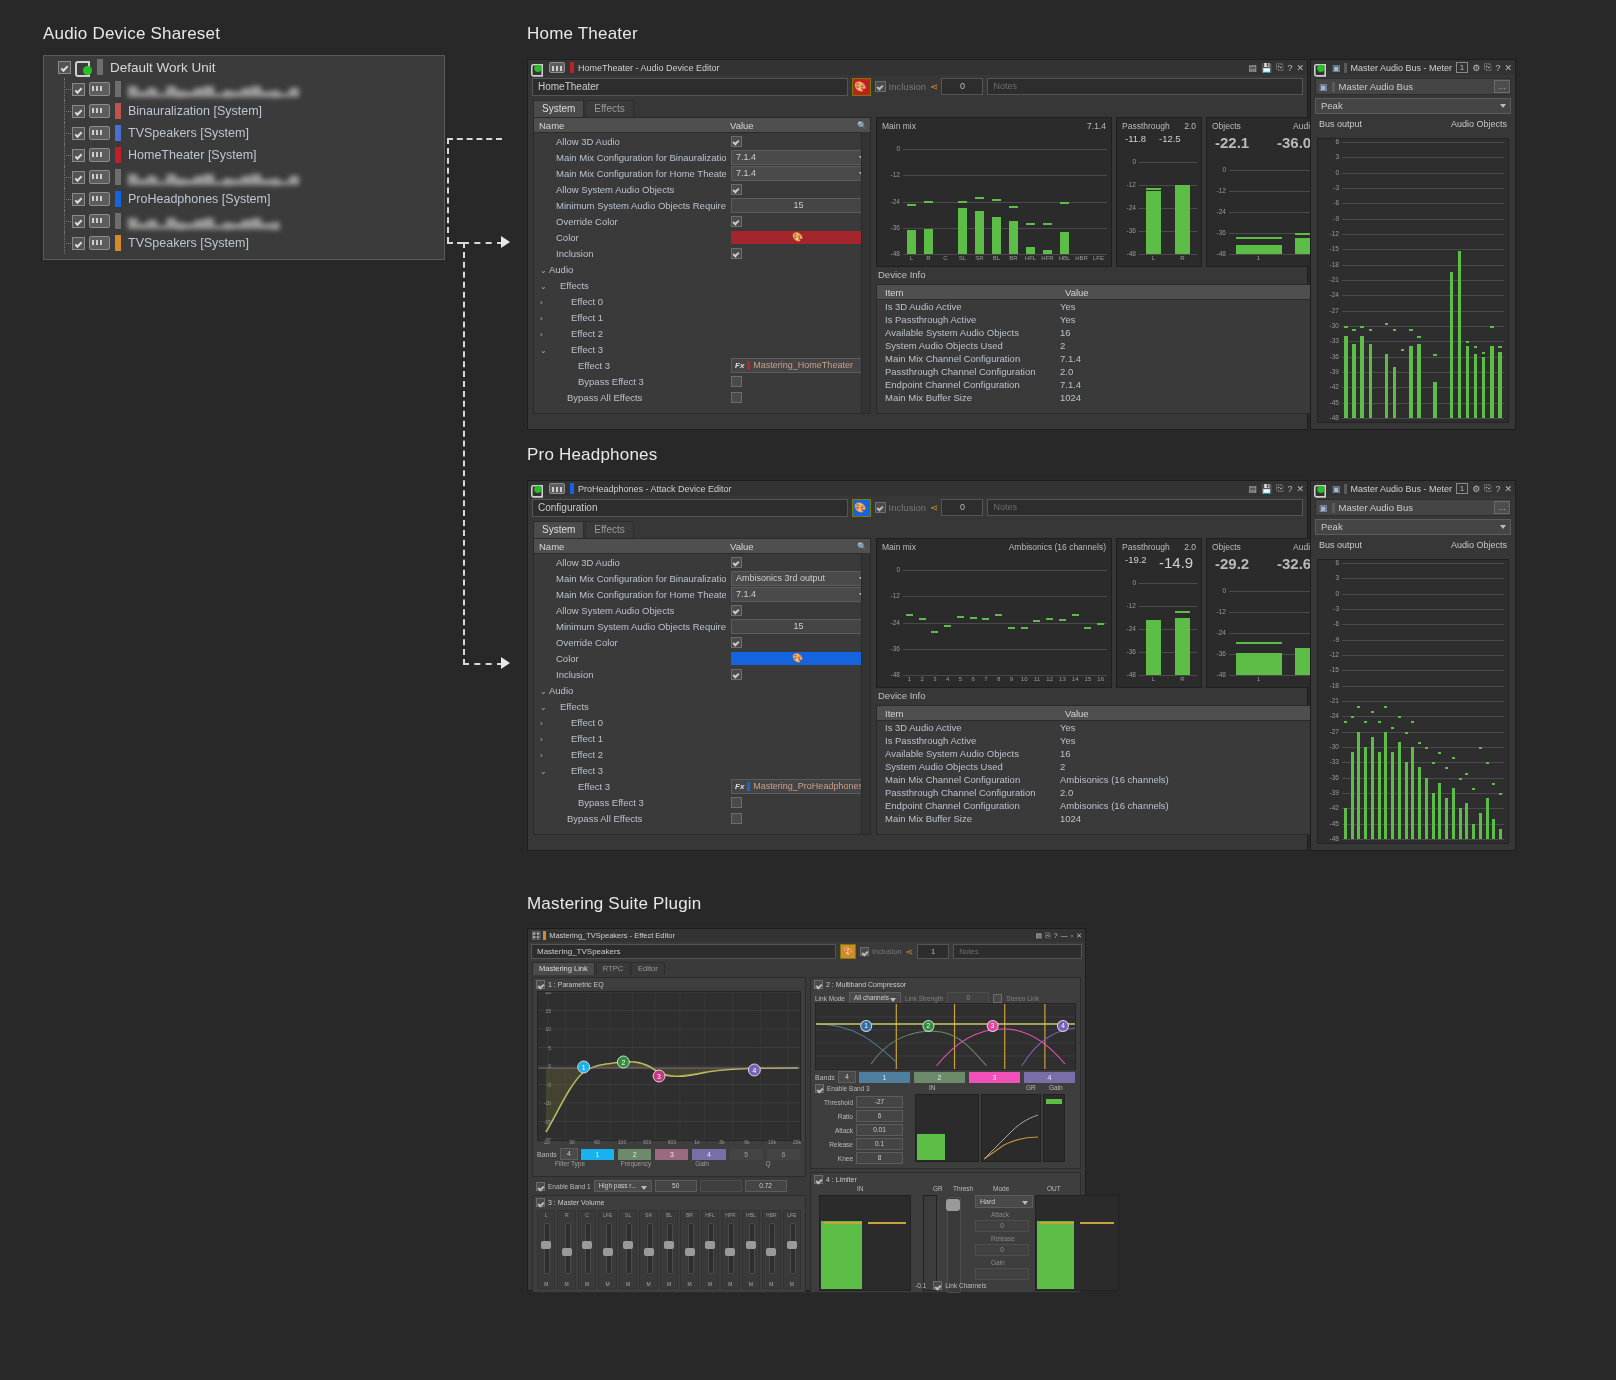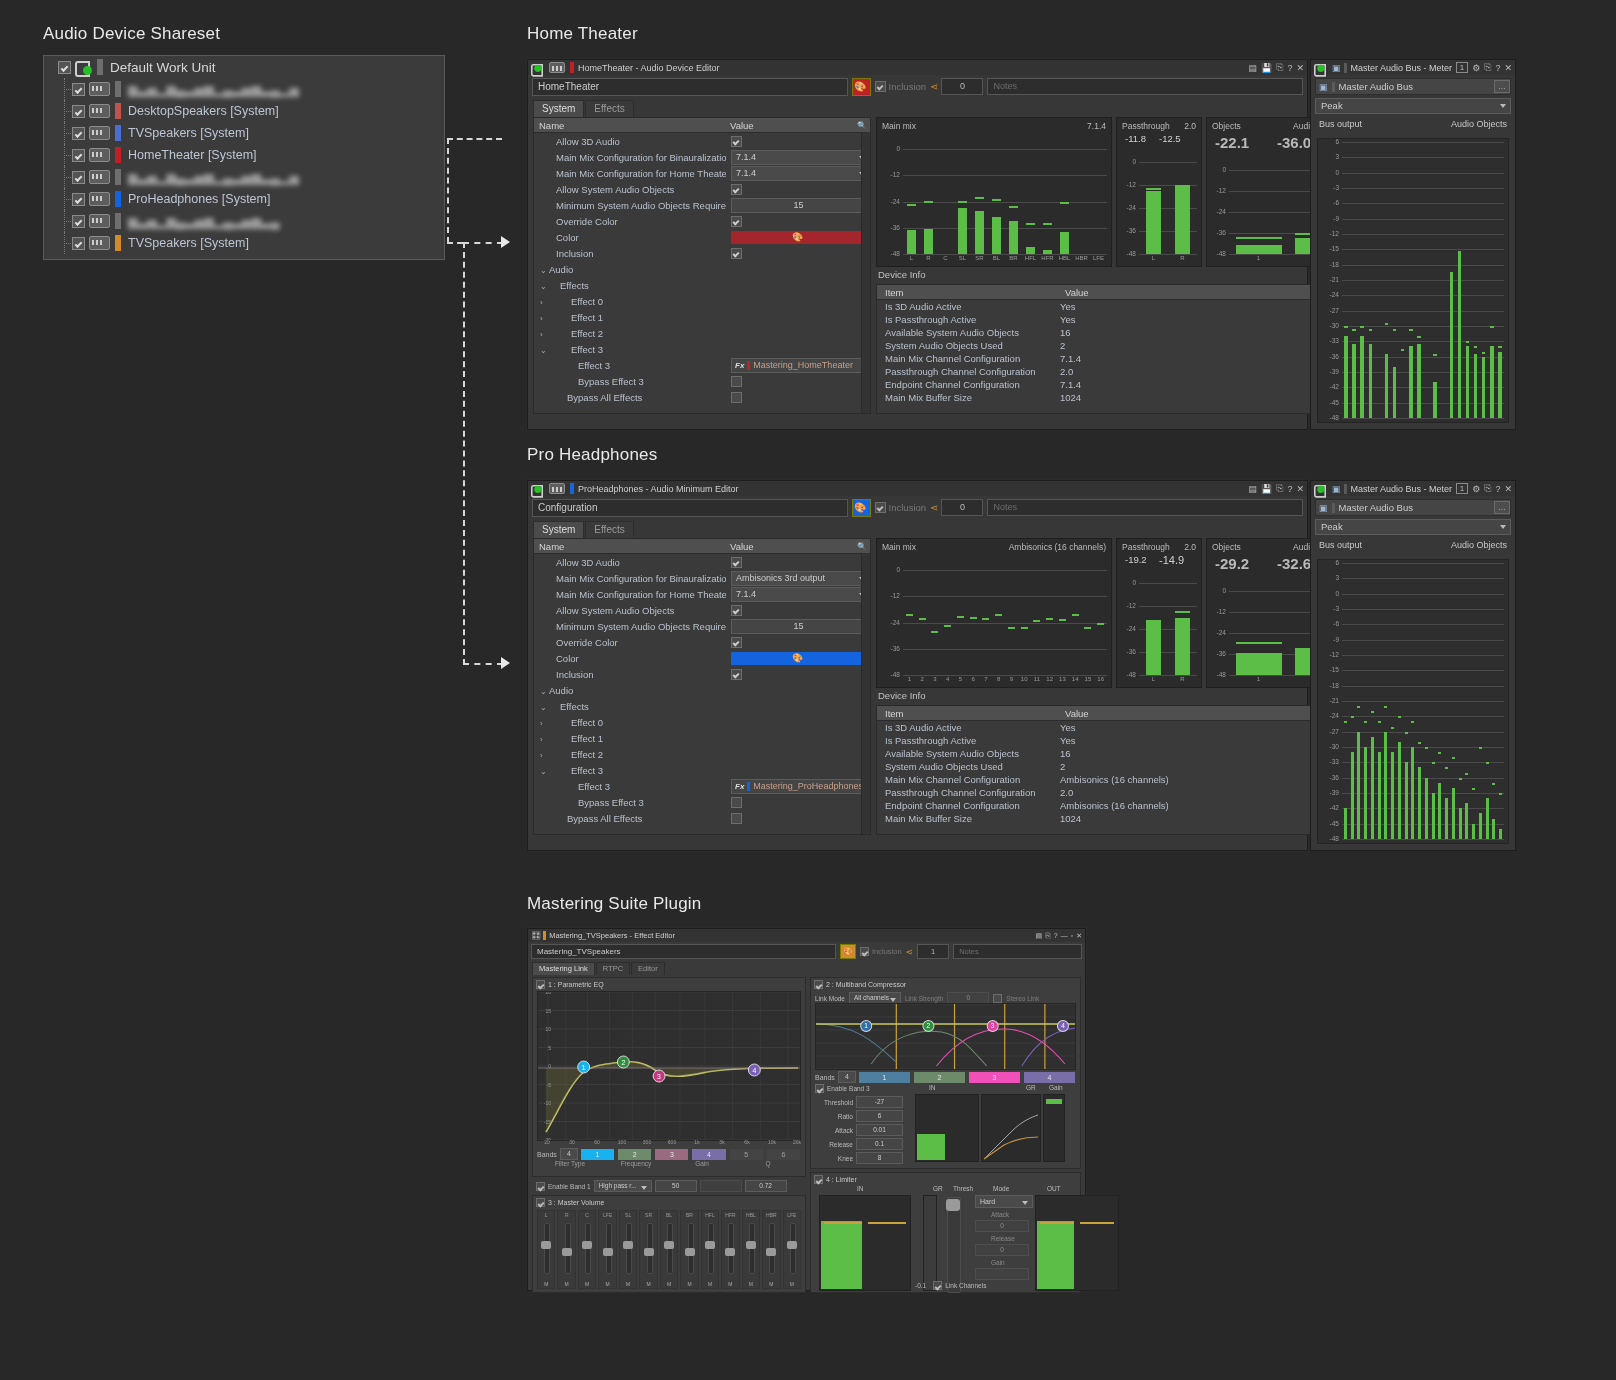--- a/index.html
+++ b/index.html
@@ -112,21 +112,21 @@
         <span class="cbx"></span>
         <span class="devicon"></span>
         <span class="swatch" style="background:#6e6e6e"></span>
         <span class="blurred">▆▃▅▂▆▄▃▅▆▂▄▃▅▆▃▄▂▅</span>
       </div>
       <div class="tree-row" style="padding-left: 14px;">
         <span class="dots"></span>
         <span class="cbx"></span>
         <span class="devicon"></span>
         <span class="swatch" style="background:#c0524f"></span>
-        <span>DesktopSpeakers [System]</span>
+        <span>Binauralization [System]</span>
       </div>
       <div class="tree-row" style="padding-left: 14px;">
         <span class="dots"></span>
         <span class="cbx"></span>
         <span class="devicon"></span>
         <span class="swatch" style="background:#4a6fd0"></span>
         <span>TVSpeakers [System]</span>
       </div>
       <div class="tree-row" style="padding-left: 14px;">
         <span class="dots"></span>
@@ -572,21 +572,21 @@
 
 <div class="sect-title" style="left:527px;top:445px;">Pro Headphones</div>
 <div class="win" id="win-ph" style="left:527px;top:480px;width:779px;height:369px;">
     <div class="titlebar">
       <span class="wu-ico" style="width:13px;height:11px;transform:scale(.8);transform-origin:left center;">
         <span class="c1"></span>
         <span class="c2"></span>
       </span>
       <span class="devicon" style="width:14px;height:9px;"></span>
       <span style="width:4px;height:11px;background:#1464e0;margin-right:4px;"></span>
-      <span>ProHeadphones - Audio Minimum Editor</span>
+      <span>ProHeadphones - Attack Device Editor</span>
       <div class="tb-icons">
         <span>▤</span>
         <span>💾</span>
         <span>⎘</span>
         <span>?</span>
         <span>✕</span>
       </div>
     </div>
     <div class="namebar">
       <div class="nameinput">Configuration</div>
@@ -775,21 +775,21 @@
                 <div class="bar" style="left:220.1px;width:7.0px;top:120.0px;height:0.0px;"></div>
                 <div class="peak" style="left:220.1px;width:7.0px;top:67.6px;"></div>
                 <div class="chl" style="left:217.3px;width:12.8px;top:121.0px;">16</div>
               </div>
             </div>
           </div>
           <div class="meterbox" style="width:84px;height:148px;">
             <div class="mlabel" style="left:5px;top:3px;">Passthrough</div>
             <div class="mlabel" style="right:5px;top:3px;">2.0</div>
             <div class="mlabel" style="left:8px;top:15px;font-size:9.5px;color:#d0d0d0;">-19.2</div>
-            <div class="mlabel" style="left:42px;top:15px;font-size:11px;color:#d0d0d0;">-14.9</div>
+            <div class="mlabel" style="left:42px;top:15px;font-size:15px;color:#d0d0d0;">-14.9</div>
             <div style="position:absolute;left:0;right:0;top:30px;bottom:2px;">
               <div class="grid">
                 <div class="gline" style="left:22px;width:58px;top:13.6px;"></div>
                 <div class="gtick" style="left:0px;width:19px;top:9.6px;">0</div>
                 <div class="gline" style="left:22px;width:58px;top:36.7px;"></div>
                 <div class="gtick" style="left:0px;width:19px;top:32.7px;">-12</div>
                 <div class="gline" style="left:22px;width:58px;top:59.8px;"></div>
                 <div class="gtick" style="left:0px;width:19px;top:55.8px;">-24</div>
                 <div class="gline" style="left:22px;width:58px;top:82.9px;"></div>
                 <div class="gtick" style="left:0px;width:19px;top:78.9px;">-36</div>

